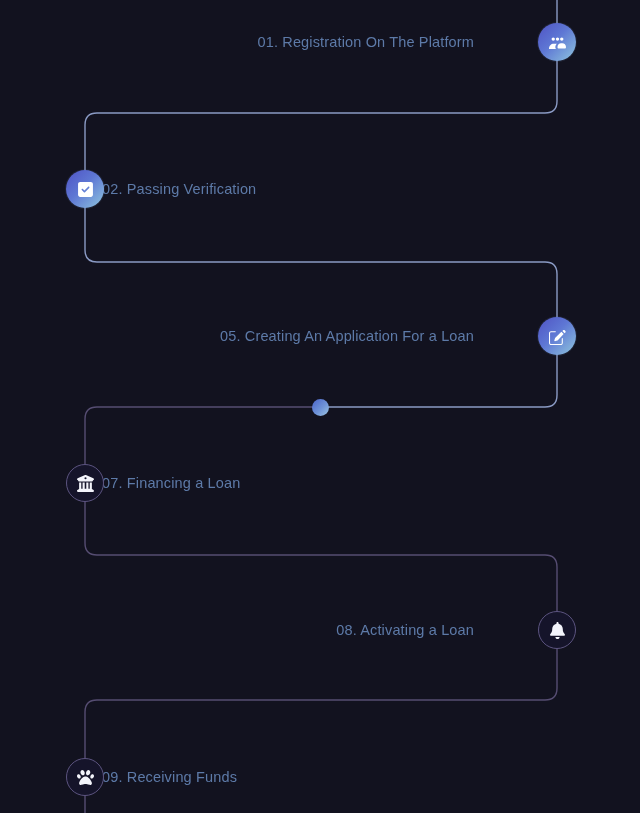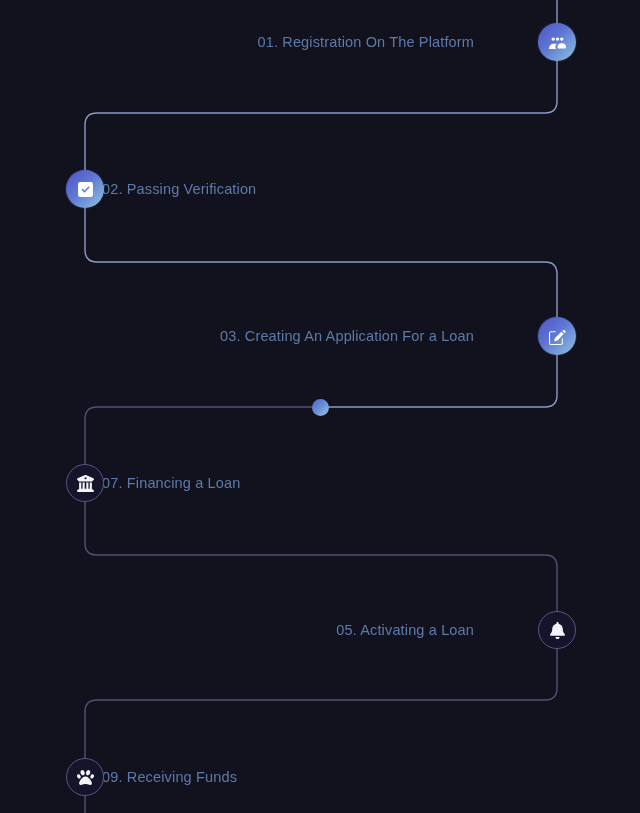--- a/index.html
+++ b/index.html
@@ -145,21 +145,21 @@
     <div class="node done" style="left:0;">
       <span>
         <svg viewBox="0 0 448 512" aria-hidden="true">
           <path d="M64 32C28.7 32 0 60.7 0 96V416c0 35.3 28.7 64 64 64H384c35.3 0 64-28.7 64-64V96c0-35.3-28.7-64-64-64H64zM337 209L209 337c-9.4 9.4-24.6 9.4-33.9 0l-64-64c-9.4-9.4-9.4-24.6 0-33.9s24.6-9.4 33.9 0l47 47L303 175c9.4-9.4 24.6-9.4 33.9 0s9.4 24.6 0 33.9z"></path>
         </svg>
       </span>
     </div>
   </div>
 
   <div class="step side-right" style="left:0; top:336px; width:576px;">
-    <div class="step-label">03. Creating An Application For a Loan</div>
+    <div class="step-label">05. Creating An Application For a Loan</div>
     <div class="node done" style="left:538px;">
       <span>
         <svg viewBox="0 0 512 512" aria-hidden="true">
           <path d="M471 65.9c-12.5-12.5-32.8-12.5-45.3 0l-22 22 67.9 67.9 22-22c12.5-12.5 12.5-32.8 0-45.3L471 65.9zM373.3 110.6L190.5 293.4c-4.4 4.4-7.6 9.9-9.4 15.9L160.1 379c-1.7 5.7-.2 11.9 4.1 16.1s10.4 5.8 16.1 4.1l69.7-21c6-1.8 11.5-5 15.9-9.4L441.2 178.5l-67.9-67.9zM64 96C28.7 96 0 124.7 0 160V448c0 35.3 28.7 64 64 64H352c35.3 0 64-28.7 64-64V320c0-8.8-7.2-16-16-16s-16 7.2-16 16V448c0 17.7-14.3 32-32 32H64c-17.7 0-32-14.3-32-32V160c0-17.7 14.3-32 32-32H192c8.8 0 16-7.2 16-16s-7.2-16-16-16H64z"></path>
         </svg>
       </span>
     </div>
   </div>
 
   <div class="step side-left" style="left:66px; top:483px; width:520px;">
@@ -167,21 +167,21 @@
     <div class="node todo" style="left:0;">
       <span>
         <svg viewBox="0 0 512 512" aria-hidden="true">
           <path d="M243.4 2.6l-224 96c-14 6-21.8 21-18.7 35.8S16.8 160 32 160v8c0 13.3 10.7 24 24 24H456c13.3 0 24-10.7 24-24v-8c15.2 0 28.3-10.7 31.3-25.6s-4.8-29.9-18.7-35.8l-224-96c-8-3.4-17.2-3.4-25.2 0zM128 224H64V420.3c-.6 .3-1.2 .7-1.8 1.1l-48 32c-11.7 7.8-17 22.4-12.9 35.9S17.9 512 32 512H480c14.1 0 26.5-9.2 30.6-22.7s-1.1-28.1-12.9-35.9l-48-32c-.6-.4-1.2-.7-1.8-1.1V224H384V416H344V224H280V416H232V224H168V416H128V224zM256 64a32 32 0 1 1 0 64 32 32 0 1 1 0-64z"></path>
         </svg>
       </span>
     </div>
   </div>
 
   <div class="step side-right" style="left:0; top:630px; width:576px;">
-    <div class="step-label">05. Activating a Loan</div>
+    <div class="step-label">08. Activating a Loan</div>
     <div class="node todo" style="left:538px;">
       <span>
         <svg viewBox="0 0 448 512" aria-hidden="true">
           <path d="M224 0c-17.7 0-32 14.3-32 32V51.2C119 66 64 130.6 64 208v18.8c0 47-17.3 92.4-48.5 127.6l-7.4 8.3c-8.4 9.4-10.4 22.9-5.3 34.4S19.4 416 32 416H416c12.6 0 24-7.4 29.2-18.9s3.1-25-5.3-34.4l-7.4-8.3C401.3 319.2 384 273.9 384 226.8V208c0-77.4-55-142-128-156.8V32c0-17.7-14.3-32-32-32zm45.3 493.3c12-12 18.7-28.3 18.7-45.3H224 160c0 17 6.7 33.3 18.7 45.3s28.3 18.7 45.3 18.7s33.3-6.7 45.3-18.7z"></path>
         </svg>
       </span>
     </div>
   </div>
 
   <div class="step side-left" style="left:66px; top:777px; width:520px;">

